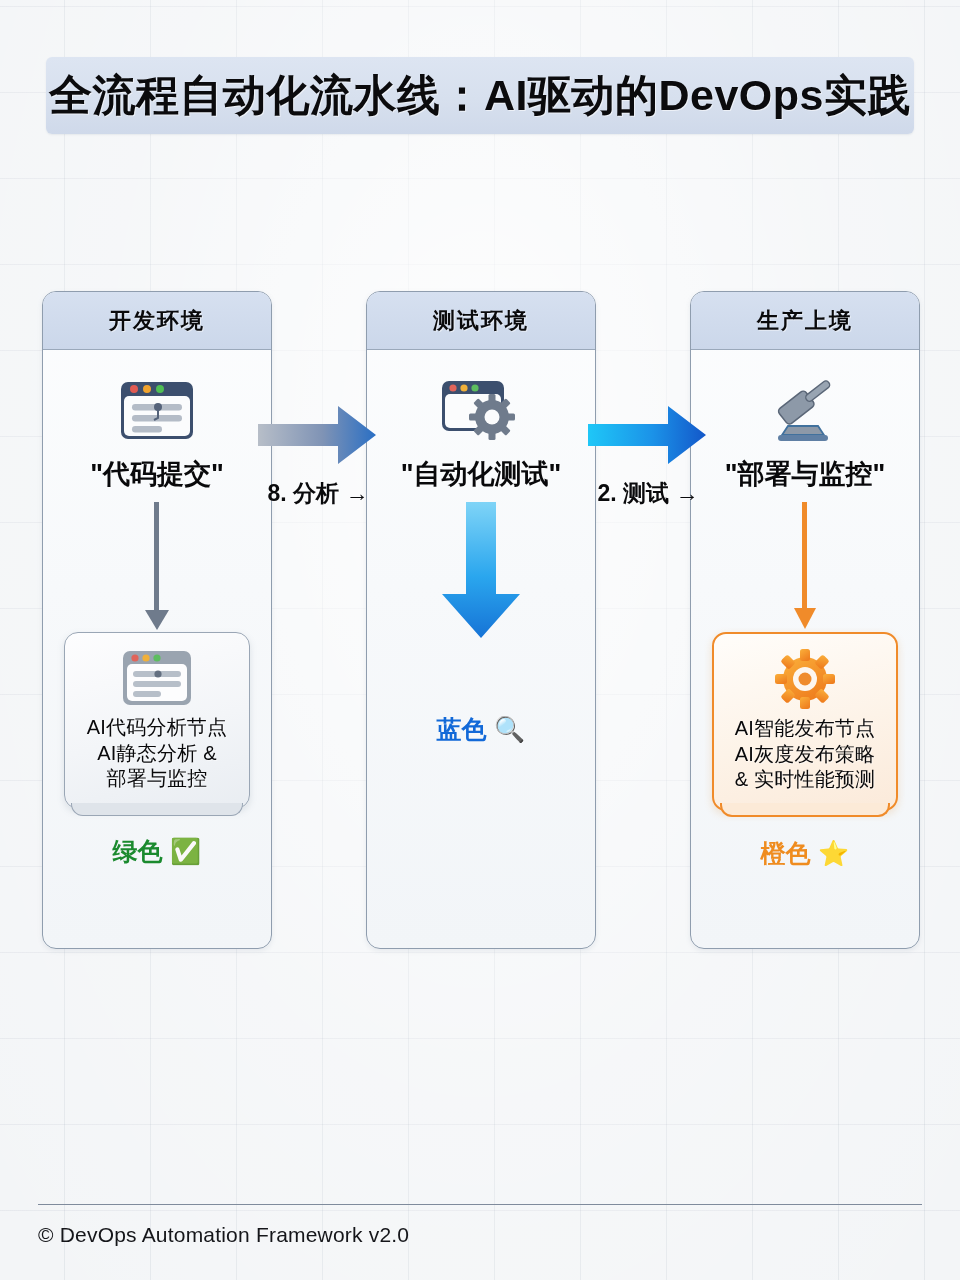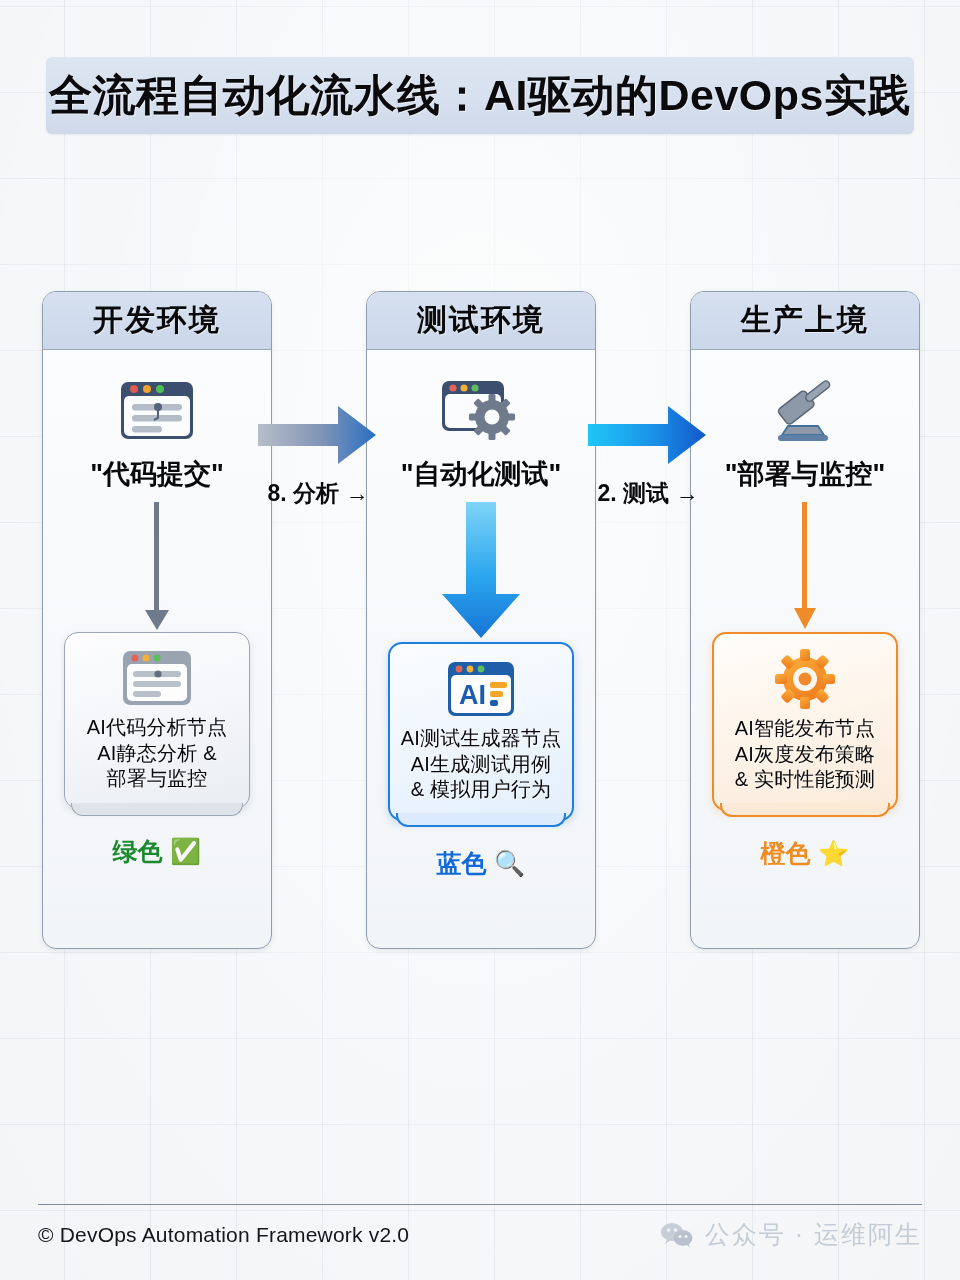--- a/index.html
+++ b/index.html
@@ -87,21 +87,21 @@
   .col-header {
     width: 100%;
     height: 58px;
     background: linear-gradient(180deg, #d6e0f0 0%, #cbd7ea 100%);
     border-bottom: 1.2px solid #9aa8ba;
     display: flex;
     align-items: center;
     justify-content: center;
   }
   .col-header-text {
-    font-size: 30px;
+    font-size: 22px;
     font-weight: bold;
     color: #0a0a0c;
     letter-spacing: 2px;
     text-shadow: 1px 1px 0 rgba(255,255,255,0.5);
   }
 
   
   .top-icon {
     margin-top: 28px;
     height: 66px;
@@ -375,40 +375,20 @@
             <linearGradient id="gradDownBlue" x1="0" y1="0" x2="0" y2="1">
               <stop offset="0%" stop-color="#7fd4f7"></stop>
               <stop offset="55%" stop-color="#2aa6ee"></stop>
               <stop offset="100%" stop-color="#1673d6"></stop>
             </linearGradient>
           </defs>
           <path d="M30 0 L60 0 L60 92 L84 92 L45 136 L6 92 L30 92 Z" fill="url(#gradDownBlue)"></path>
         </svg>
       </div>
 
-      <div class="node-card test">
-        <div class="node-icon">
-          <svg width="70" height="58" viewBox="0 0 70 58">
-            <rect x="2" y="2" width="66" height="54" rx="7" fill="#1f5fa8"></rect>
-            <rect x="5" y="15" width="60" height="38" rx="5" fill="#fdfdfe"></rect>
-            <circle cx="13" cy="9" r="3.4" fill="#e0645a"></circle>
-            <circle cx="24" cy="9" r="3.4" fill="#f0b03a"></circle>
-            <circle cx="35" cy="9" r="3.4" fill="#5dbd5f"></circle>
-            <text x="13" y="44" font-family="Liberation Sans, sans-serif" font-size="27" font-weight="bold" fill="#1b5cae">AI</text>
-            <rect x="44" y="22" width="17" height="6" rx="2" fill="#f2a62b"></rect>
-            <rect x="44" y="31" width="13" height="6" rx="2" fill="#f2a62b"></rect>
-            <rect x="44" y="40" width="8" height="6" rx="2" fill="#1b5cae"></rect>
-          </svg>
-        </div>
-        <div class="node-lines">
-          <div>AI测试生成器节点</div>
-          <div>AI生成测试用例</div>
-          <div>&amp; 模拟用户行为</div>
-        </div>
-      </div>
 
       <div class="color-tag">
         <span class="tag-label blue">蓝色</span>
         <span class="tag-glyph">🔍</span>
       </div>
       <div class="spacer-flex"></div>
     </div>
 
     <div class="column">
       <div class="col-header">
@@ -500,30 +480,15 @@
           <stop offset="100%" stop-color="#1357c9"></stop>
         </linearGradient>
       </defs>
       <path d="M0 20 L80 20 L80 2 L118 31 L80 60 L80 42 L0 42 Z" fill="url(#gradArrow2)"></path>
     </svg>
     <div class="h-conn-label">2. 测试 →</div>
   </div>
 
   <div class="footer">
     <div class="footer-left">© DevOps Automation Framework v2.0</div>
-    <div class="footer-right">
-      <span class="wechat-icon">
-        <svg width="34" height="26" viewBox="0 0 34 26">
-          <ellipse cx="12" cy="10" rx="11" ry="9" fill="#c6ced8"></ellipse>
-          <path d="M7 17 L5 22 L11 18 Z" fill="#c6ced8"></path>
-          <circle cx="8.5" cy="8" r="1.7" fill="#f2f4f7"></circle>
-          <circle cx="15.5" cy="8" r="1.7" fill="#f2f4f7"></circle>
-          <ellipse cx="23" cy="16" rx="9.5" ry="7.8" fill="#b8c1cd"></ellipse>
-          <path d="M28 21 L30 25 L25 22 Z" fill="#b8c1cd"></path>
-          <circle cx="20" cy="14.5" r="1.5" fill="#f2f4f7"></circle>
-          <circle cx="26" cy="14.5" r="1.5" fill="#f2f4f7"></circle>
-        </svg>
-      </span>
-      <span>公众号 · 运维阿生</span>
-    </div>
   </div>
 
 </div>
 
 </body></html>

